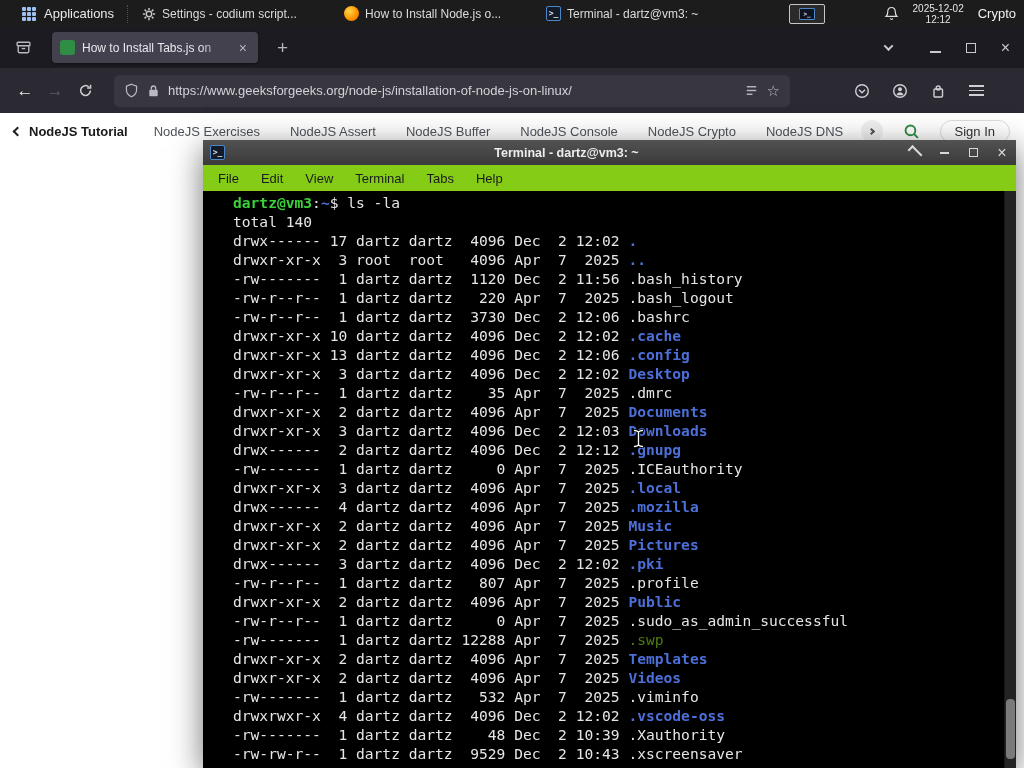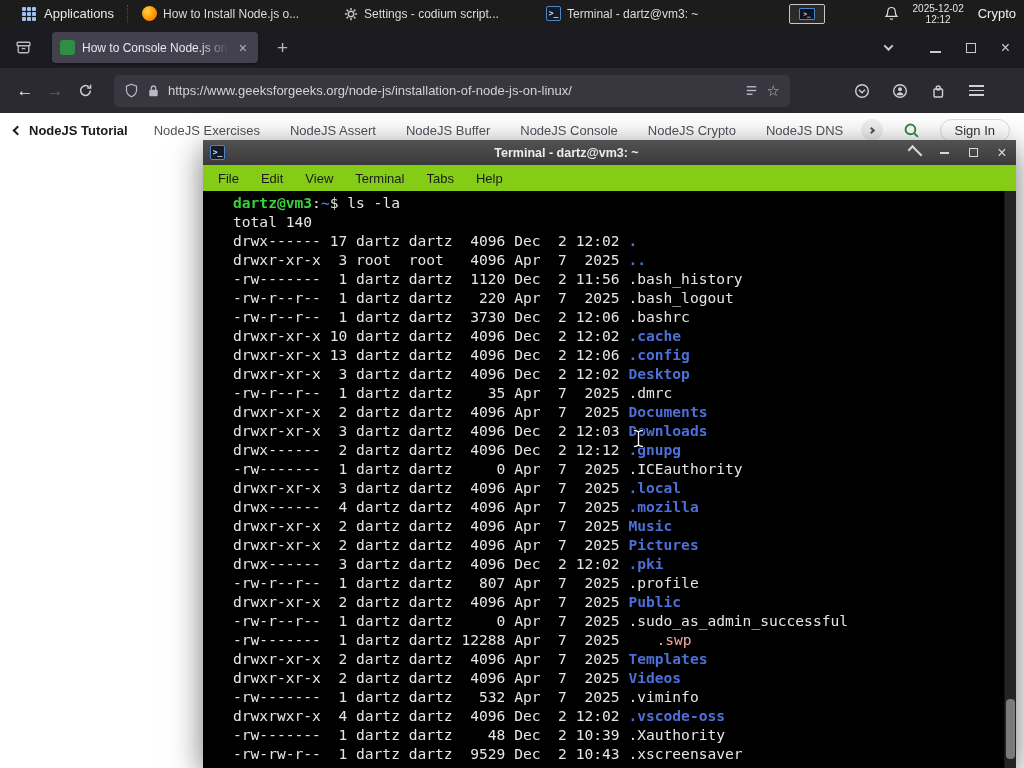--- a/index.html
+++ b/index.html
@@ -62,21 +62,21 @@
   .hamburger i{display:block;width:15px;height:1.8px;background:#cfcfd6;}
 
   .chev{display:inline-block;width:7px;height:7px;border-right:2px solid currentColor;border-bottom:2px solid currentColor;}
   .chev.down{transform:rotate(45deg) translate(-1px,-1px);}
   .chev.up{transform:rotate(-135deg);}
   .chev.left{transform:rotate(135deg);}
   .chev.right{transform:rotate(-45deg);}
 
   
   .sitenav{position:absolute;top:113px;left:0;width:1024px;height:40px;background:#fff;
-    display:flex;align-items:center;padding:12px 10px;border-bottom:6px solid #c4b5fd;}
+    display:flex;align-items:center;padding:12px 10px;border-bottom:4px solid #c4b5fd;}
   .sn-back{color:#1f7a37;margin:0 8px 0 4px;display:flex;align-items:center;}
   .sn-active{font-size:13px;font-weight:700;color:#1a1a1a;white-space:nowrap;margin-right:26px;}
   .sn-links{flex:1;display:flex;gap:30px;overflow:hidden;white-space:nowrap;}
   .sn-links span{font-size:13px;color:#4f545b;}
   .sn-right{display:flex;align-items:center;gap:20px;padding-left:10px;background:#fff;}
   .sn-circle{width:22px;height:22px;border-radius:50%;background:#f0f0f0;color:#555;
     display:flex;align-items:center;justify-content:center;}
   .sn-circle .chev{width:5px;height:5px;}
   .sn-signin{font-size:13px;color:#333;border:1px solid #dcdcdc;border-radius:15px;padding:3px 14px;margin-right:4px;}
 
@@ -94,21 +94,21 @@
   .t-ctrls .ctl-box{width:9px;height:9px;border-width:1.5px;}
   .t-menubar{height:26px;background:#84cc16;display:flex;align-items:center;padding:0 4px;flex:0 0 auto;}
   .t-menubar span{font-size:13px;color:#1c1c1c;padding:0 11px;}
   .t-body{flex:1;background:#000;position:relative;overflow:hidden;padding-left:28px;}
   .t-out{font-family:"DejaVu Sans Mono","Liberation Mono",monospace;font-size:14.6px;line-height:19px;
     color:#e6e6e6;white-space:pre;padding:2px 14px 0 2px;}
   .t-line{height:19px;}
   .c-green{color:#3ad23a;font-weight:700;}
   .c-path{color:#4c6fd8;font-weight:700;}
   .c-dir{color:#4c6fd8;font-weight:700;}
-  .c-dim{color:#fca5a5;margin-left:28px;}
+  .c-dim{color:#4d7c0f;}
   .t-sb{position:absolute;top:0;right:0;bottom:0;width:12px;background:#232323;border-left:1px solid #161616;}
   .t-thumb{position:absolute;left:1px;bottom:9px;width:9px;height:60px;background:#7a7a7a;border-radius:4px;}
 
   .mouse-cursor{position:absolute;left:632px;top:428px;z-index:60;}
 </style>
 </head>
 <body>
 
 <div class="screen">
 
@@ -121,41 +121,41 @@
           <i></i>
           <i></i>
           <i></i>
           <i></i>
           <i></i>
           <i></i>
         </span>
       <span>Applications</span>
     </div>
     <div class="tb-sep"></div>
-    <div class="tb-win">
-      <span class="ff-icon"></span>
-      <span class="tb-title">How to Install Node.js o...</span>
-    </div>
     <div class="tb-win">
       <svg width="14" height="14" viewBox="0 0 16 16">
         <circle cx="8" cy="8" r="3.1" fill="none" stroke="#c8c8c8" stroke-width="1.6"></circle>
         <g stroke="#c8c8c8" stroke-width="1.7">
           <line x1="8" y1="1" x2="8" y2="3.4"></line>
             <line x1="8" y1="12.6" x2="8" y2="15"></line>
           <line x1="1" y1="8" x2="3.4" y2="8"></line>
             <line x1="12.6" y1="8" x2="15" y2="8"></line>
           <line x1="3" y1="3" x2="4.7" y2="4.7"></line>
             <line x1="11.3" y1="11.3" x2="13" y2="13"></line>
           <line x1="3" y1="13" x2="4.7" y2="11.3"></line>
             <line x1="11.3" y1="4.7" x2="13" y2="3"></line>
         </g>
       </svg>
       <span class="tb-title">Settings - codium script...</span>
     </div>
     <div class="tb-win">
+      <span class="ff-icon"></span>
+      <span class="tb-title">How to Install Node.js o...</span>
+    </div>
+    <div class="tb-win">
       <span class="term-ico">&gt;_</span>
       <span class="tb-title">Terminal - dartz@vm3: ~</span>
     </div>
     <div class="tb-pager">
       <span class="mini">&gt;_</span>
     </div>
     <div class="tb-right">
       <svg width="15" height="15" viewBox="0 0 16 16">
         <path d="M8 1.6c-2.6 0-4 2-4 4.4 0 3-1.2 4.4-1.8 5h11.6c-.6-.6-1.8-2-1.8-5 0-2.4-1.4-4.4-4-4.4z" fill="none" stroke="#dcdcdc" stroke-width="1.3"></path>
         <path d="M6.6 13.2a1.5 1.5 0 0 0 2.8 0" fill="none" stroke="#dcdcdc" stroke-width="1.3"></path>
@@ -171,21 +171,21 @@
   <div class="tabbar">
     <div class="fview">
       <svg width="17" height="17" viewBox="0 0 16 16">
         <rect x="2" y="3" width="12" height="3.4" rx="0.8" fill="none" stroke="#b9b9c3" stroke-width="1.3"></rect>
         <path d="M3 6.4v5.2a1.4 1.4 0 0 0 1.4 1.4h7.2A1.4 1.4 0 0 0 13 11.6V6.4" fill="none" stroke="#b9b9c3" stroke-width="1.3"></path>
         <line x1="6.3" y1="9" x2="9.7" y2="9" stroke="#b9b9c3" stroke-width="1.3"></line>
       </svg>
     </div>
     <div class="tab">
       <span class="favicon"></span>
-      <span class="tab-title">How to Console Node.js on</span>
+      <span class="tab-title">How to Install Tabs.js on</span>
       <span class="tab-close">×</span>
     </div>
     <div class="newtab">+</div>
     <div class="tb-spacer"></div>
     <div class="tlchev">
         <span class="chev down"></span>
       </div>
     <div class="winctls">
       <span><span class="ctl-bar"></span></span>
       <span><span class="ctl-box"></span></span>

